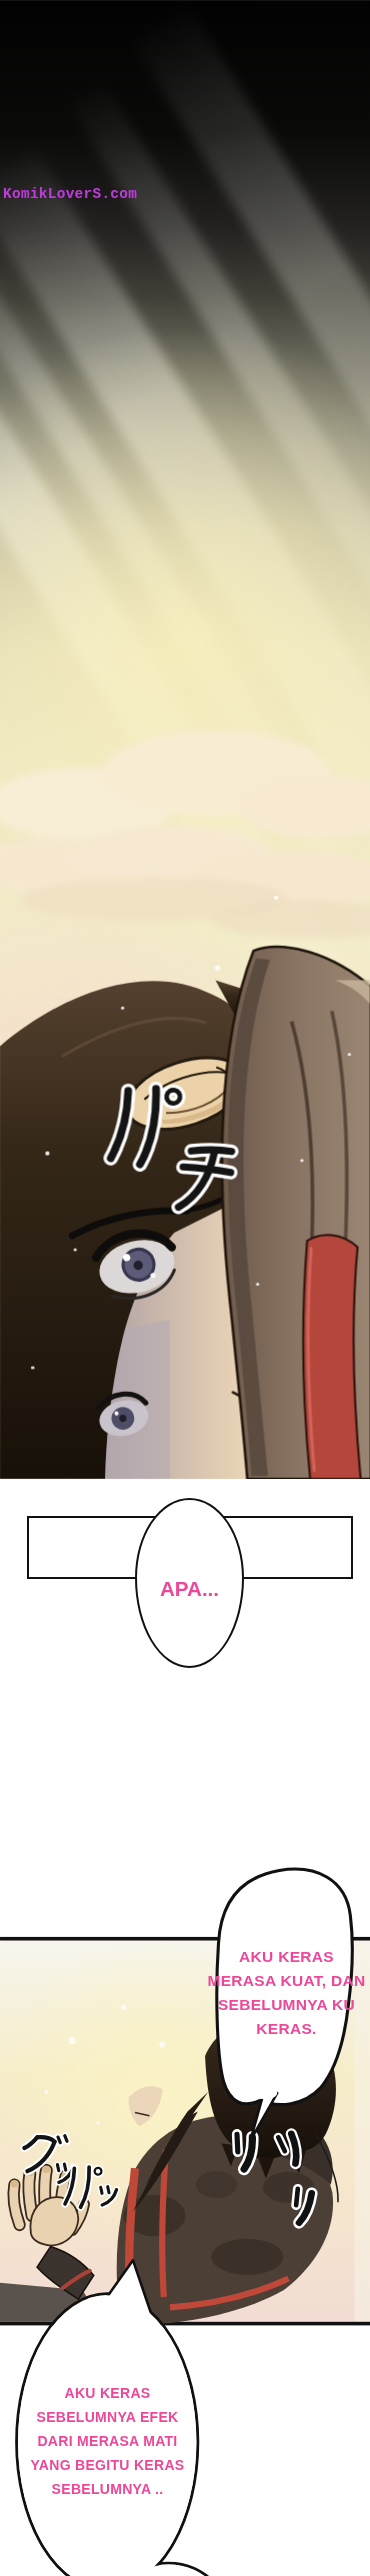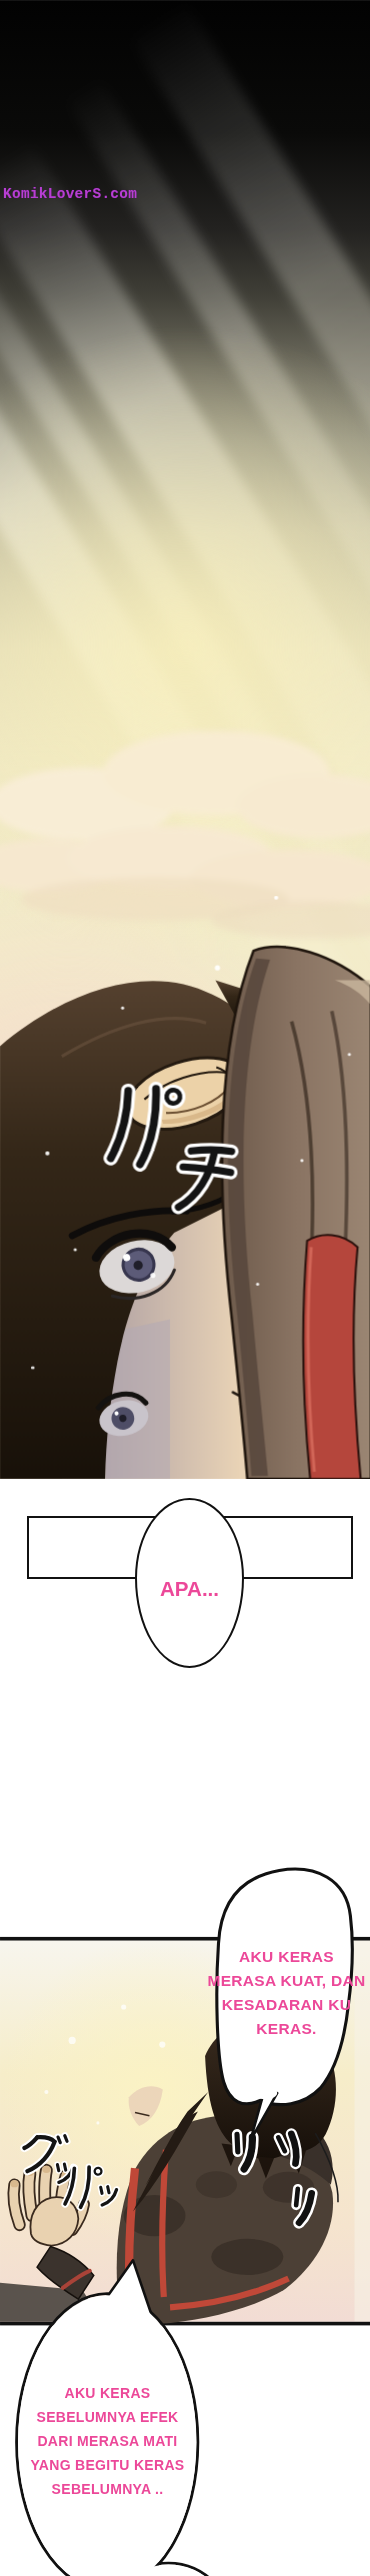--- a/index.html
+++ b/index.html
@@ -332,21 +332,21 @@
       <path d="M 424,172 C 428,96 464,44 542,30 C 614,18 672,48 680,118 C 686,166 684,232 676,292 C 668,364 652,416 622,452 C 590,486 540,492 506,476 C 472,492 446,480 434,440 C 420,390 418,260 424,172 Z" fill="#ffffff" stroke="#111" stroke-width="6"></path>
       <path d="M 510,468 L 486,554 L 538,462 Z" fill="#ffffff" stroke="#111" stroke-width="5" stroke-linejoin="round"></path>
       <ellipse cx="514" cy="462" rx="24" ry="12" fill="#ffffff"></ellipse>
       <path d="M 612,540 C 640,590 658,635 656,674" stroke="#1c1c1c" stroke-width="3" fill="none"></path>
     </g>
   </svg>
 
   <div class="dialog feel-text">
     <div class="ln">AKU KERAS</div>
     <div class="ln">MERASA KUAT, DAN</div>
-    <div class="ln">KESADARAN KU</div>
+    <div class="ln">SEBELUMNYA KU</div>
     <div class="ln">KERAS.</div>
   </div>
 
   <svg class="abs" style="left:0;top:2236px" width="371" height="479" viewBox="0 0 720 930">
     <ellipse cx="208" cy="400" rx="176" ry="288" fill="none" stroke="#111" stroke-width="5.5"></ellipse>
     <ellipse cx="327" cy="772" rx="129" ry="137" fill="none" stroke="#111" stroke-width="5.5"></ellipse>
     <path d="M 150,200 L 258,47 L 305,185 Z" fill="#ffffff" stroke="#111" stroke-width="5" stroke-linejoin="round"></path>
     <ellipse cx="208" cy="400" rx="173" ry="285" fill="#ffffff"></ellipse>
     <ellipse cx="327" cy="772" rx="126" ry="134" fill="#ffffff"></ellipse>
   </svg>

